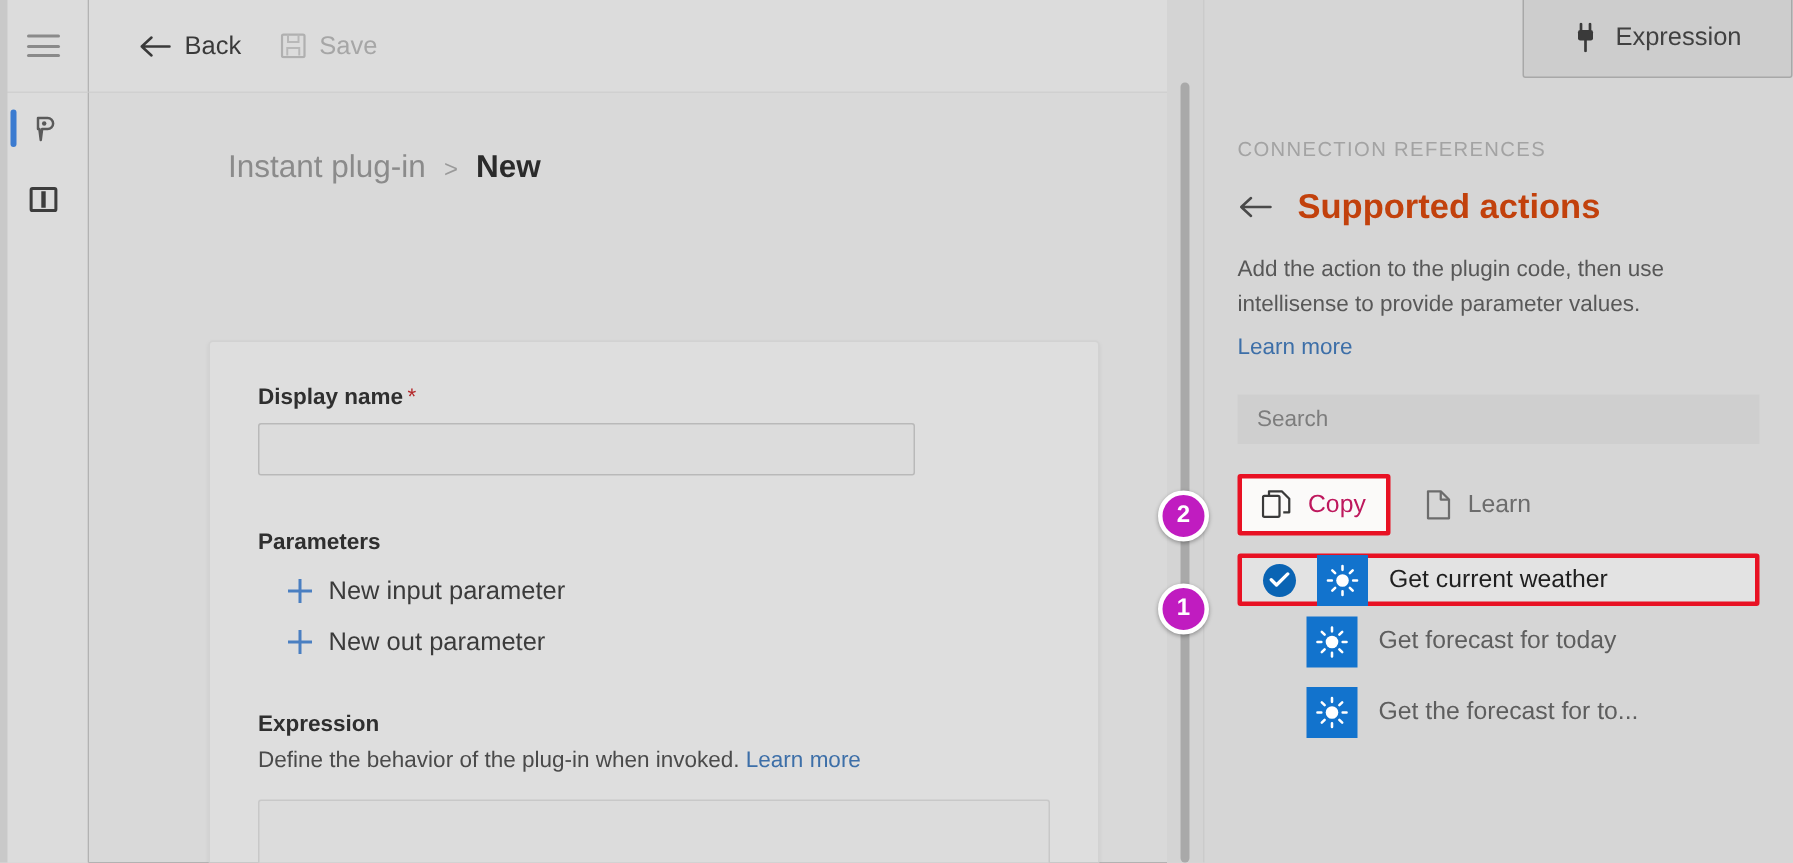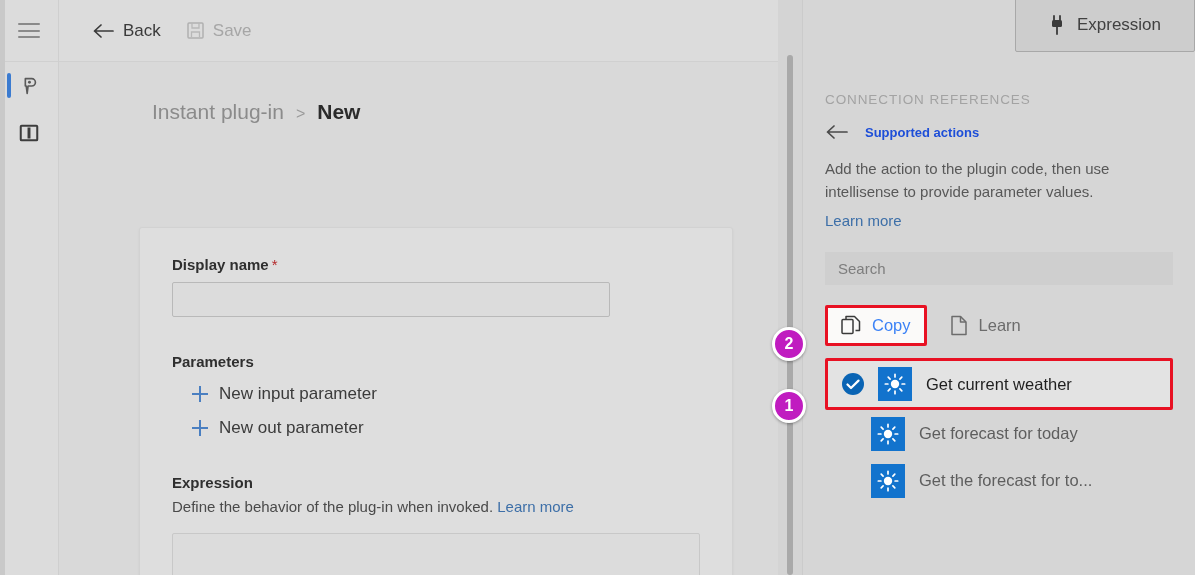--- a/index.html
+++ b/index.html
@@ -95,48 +95,48 @@
     background:#cdcdcd;border:1px solid #a8a8a8;border-radius:2px;
     display:flex;align-items:center;justify-content:center;gap:12px;
     font-size:17px;color:#414141;cursor:pointer;box-sizing:border-box;
   }
   .panel-eyebrow{
     padding-top:92px;font-size:13.5px;letter-spacing:.9px;
     color:#a3a3a3;text-transform:uppercase;
   }
   .panel-head{
     display:flex;align-items:center;gap:16px;margin-top:17px;
-    font-size:13px;font-weight:bold;color:#1d4ed8;
+    font-size:23px;font-weight:bold;color:#c2410c;
   }
   .panel-desc{margin-top:18px;font-size:15px;line-height:1.5;color:#585858;}
   .panel-learn{margin-top:9px;font-size:15px;color:#3d6fa8;cursor:pointer;}
   .search{
     margin-top:23px;height:33px;background:#cfcfcf;
     display:flex;align-items:center;padding-left:13px;
     font-size:15px;color:#7d7d7d;box-sizing:border-box;
   }
 
   .actionbar{display:flex;align-items:center;gap:10px;margin-top:20px;}
   .act{
     display:flex;align-items:center;gap:11px;
-    padding:7px 13px;font-size:16.5px;color:#3b82f6;cursor:pointer;
+    padding:7px 13px;font-size:16.5px;color:#be185d;cursor:pointer;
     box-sizing:border-box;
   }
   .act.hl{background:#fbfaf9;border:3px solid #e81123;border-radius:2px;}
   .act.dim{color:#6c6c6c;}
 
   .alist{margin-top:12px;}
   .arow{
     display:flex;align-items:center;gap:14px;height:47px;
     padding-left:10px;box-sizing:border-box;color:#5e5e5e;font-size:16.5px;
     cursor:pointer;
   }
   .arow.hl{
     background:#e3e3e3;border:3px solid #e81123;border-radius:2px;
-    color:#1f1f1f;height:52px;padding-left:14px;
+    color:#1f1f1f;height:35px;padding-left:14px;
   }
   .check{width:22px;height:22px;border-radius:50%;background:#0a64b4;
          display:flex;align-items:center;justify-content:center;flex:0 0 22px;}
   .check svg{display:block;}
   .tile{width:34px;height:34px;background:#1273cd;flex:0 0 34px;
         display:flex;align-items:center;justify-content:center;}
   .spacer22{width:22px;flex:0 0 22px;}
 
   
   .badge{

